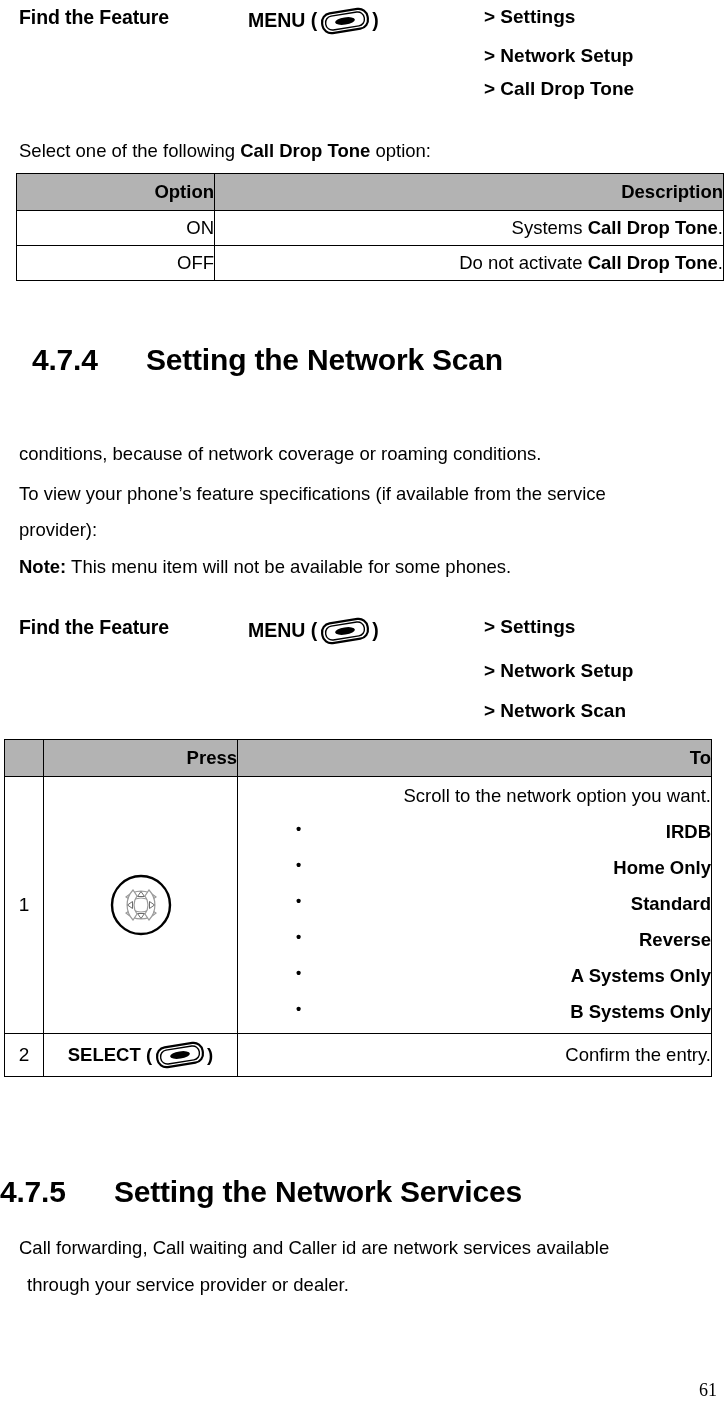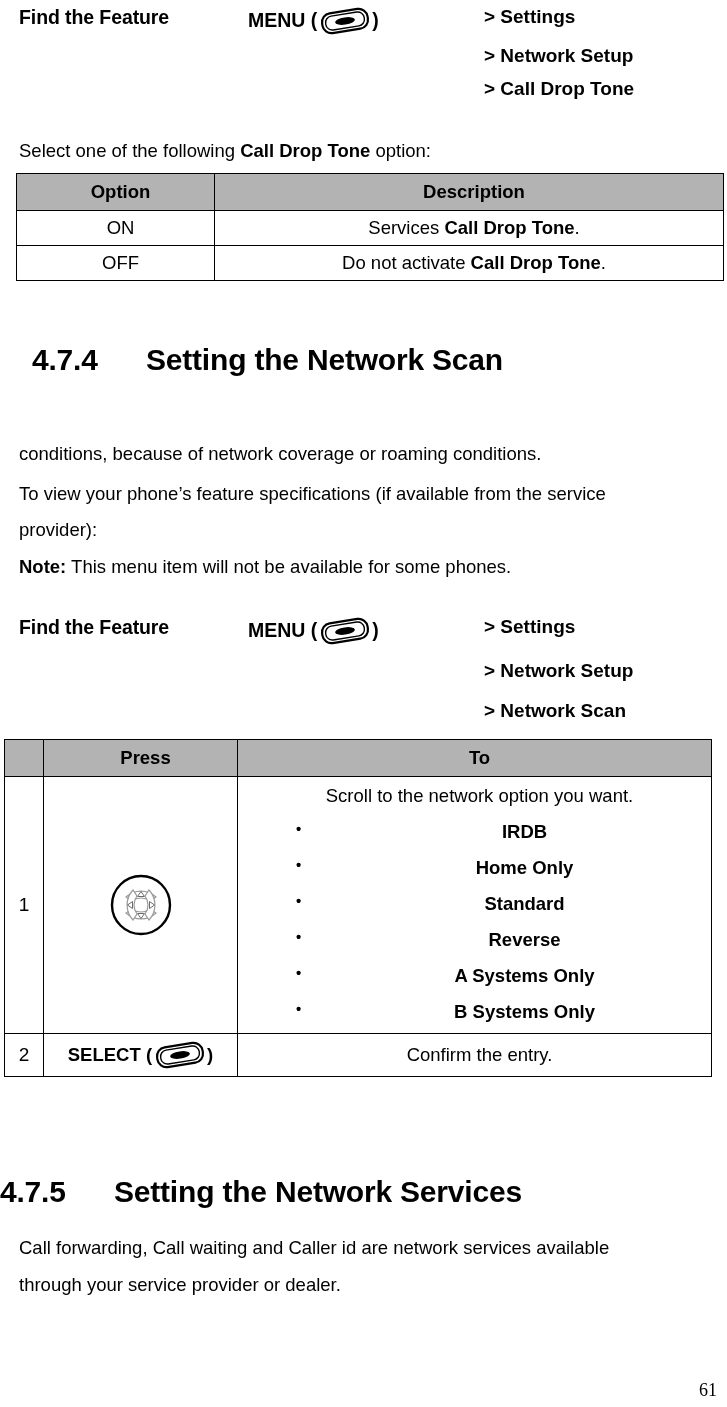--- a/index.html
+++ b/index.html
@@ -93,21 +93,21 @@
     position: absolute;
     border-collapse: collapse;
     table-layout: fixed;
     background: #ffffff;
   }
   table.doc-table td, table.doc-table th {
     border: 1px solid #000000;
     padding: 0;
     vertical-align: middle;
     font-weight: normal;
-    text-align: center;
+    text-align: right;
   }
   table.doc-table thead th {
     background: #b3b3b3;
     font-size: 18.5px;
     font-weight: bold;
     height: 30px;
     padding: 3px 0 3px 10px;
   }
   table.doc-table tbody td {
     font-size: 18.5px;
@@ -207,21 +207,21 @@
   <table class="doc-table" id="option-table" style="top:173px;">
     <thead>
       <tr>
         <th class="col-option">Option</th>
         <th>Description</th>
       </tr>
     </thead>
     <tbody>
       <tr>
         <td class="cell-bold">ON</td>
-        <td><span>Services </span><b>Call Drop Tone</b><span>.</span></td>
+        <td><span>Systems </span><b>Call Drop Tone</b><span>.</span></td>
       </tr>
       <tr>
         <td class="cell-bold">OFF</td>
         <td><span>Do not activate </span><b>Call Drop Tone</b><span>.</span></td>
       </tr>
     </tbody>
   </table>
 
   <div class="h-sec" style="top:343px;padding-left:32px;"><span class="h-num">4.7.4</span><span>Setting the Network Scan</span></div>
 
@@ -304,17 +304,17 @@
             </svg></span><span>)</span></span>
         </td>
         <td>Confirm the entry.</td>
       </tr>
     </tbody>
   </table>
 
   <div class="h-sec" style="top:1175px;"><span class="h-num">4.7.5</span><span>Setting the Network Services</span></div>
 
   <div class="para" style="top:1239px;">Call forwarding, Call waiting and Caller id are network services available</div>
-  <div class="para" style="top:1276px;">through your service provider or dealer.</div>
+  <div class="para" style="top:1276px;margin-left:8px;">through your service provider or dealer.</div>
 
   <div class="page-number">61</div>
 
 </div>
 
 </body></html>

